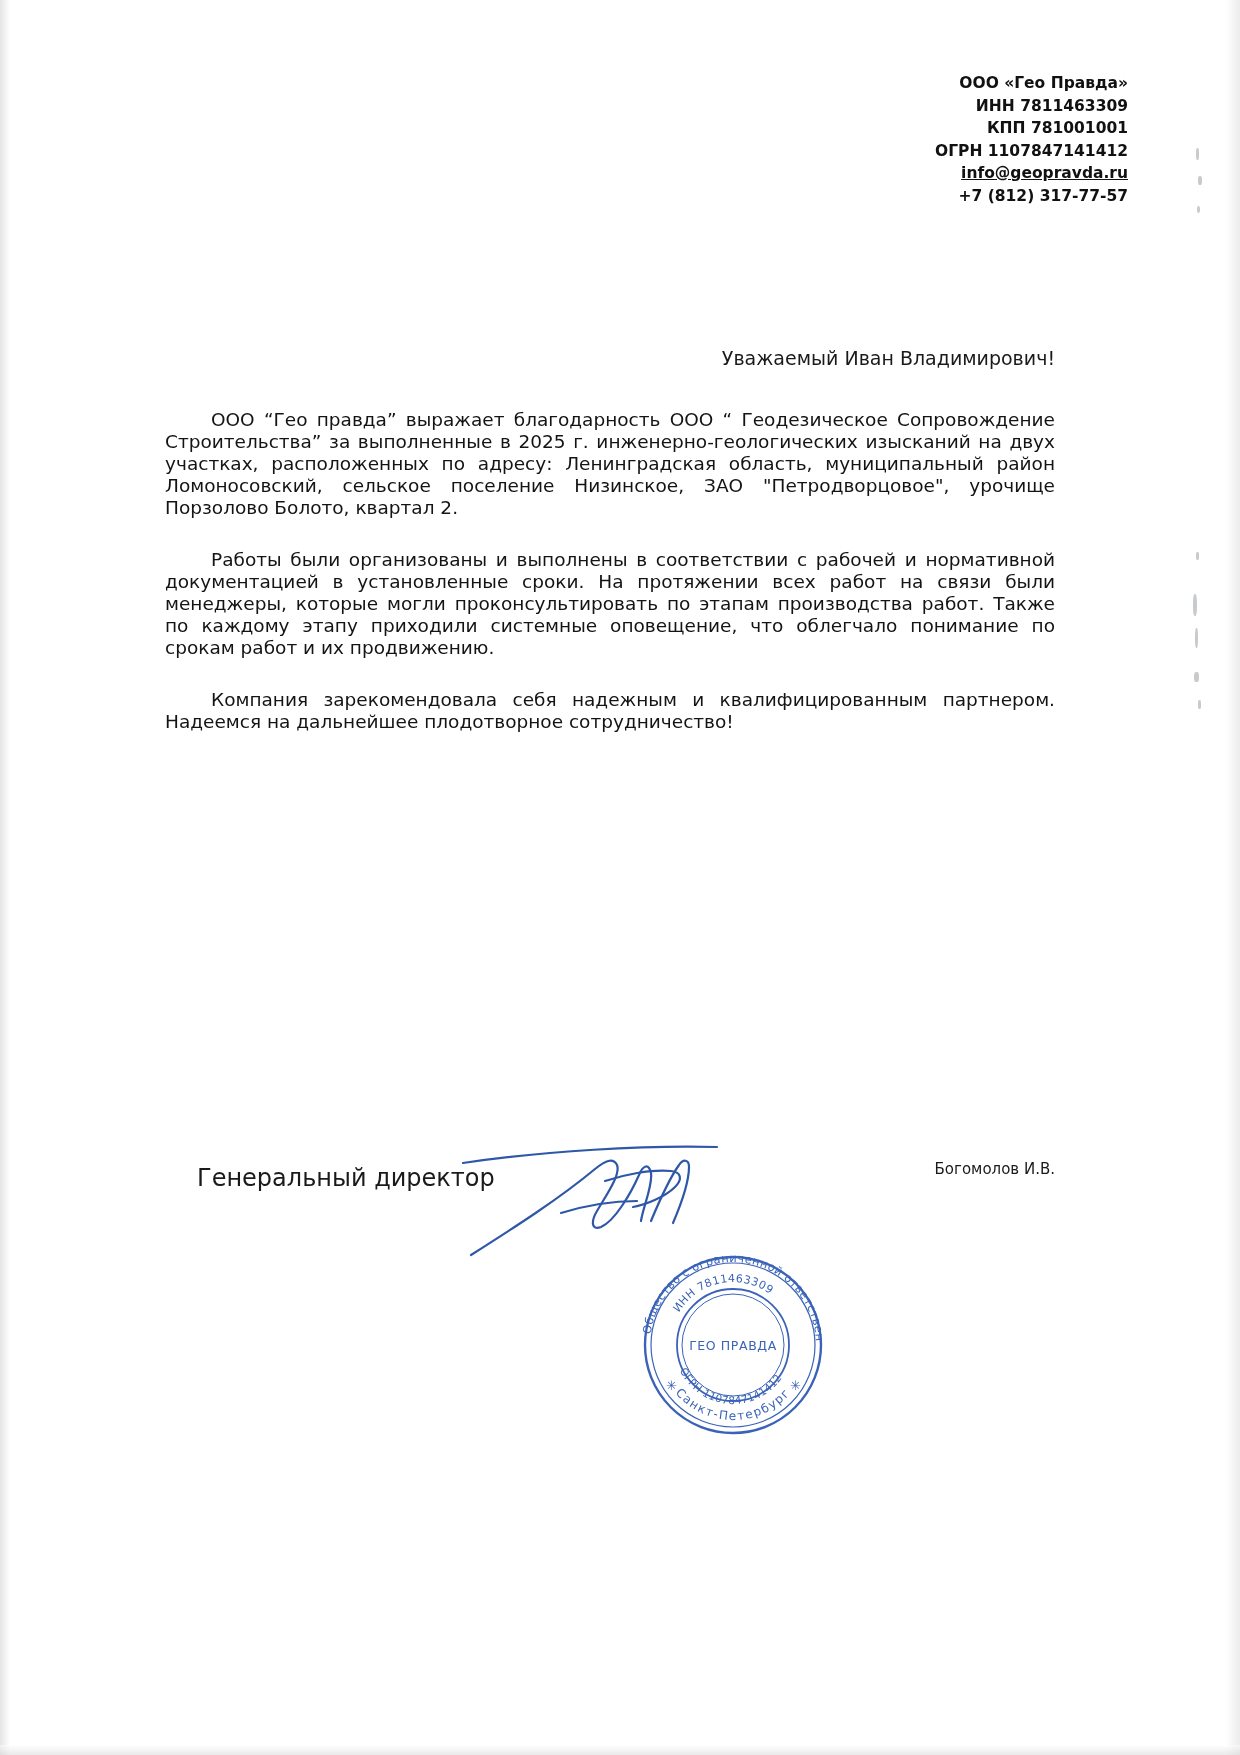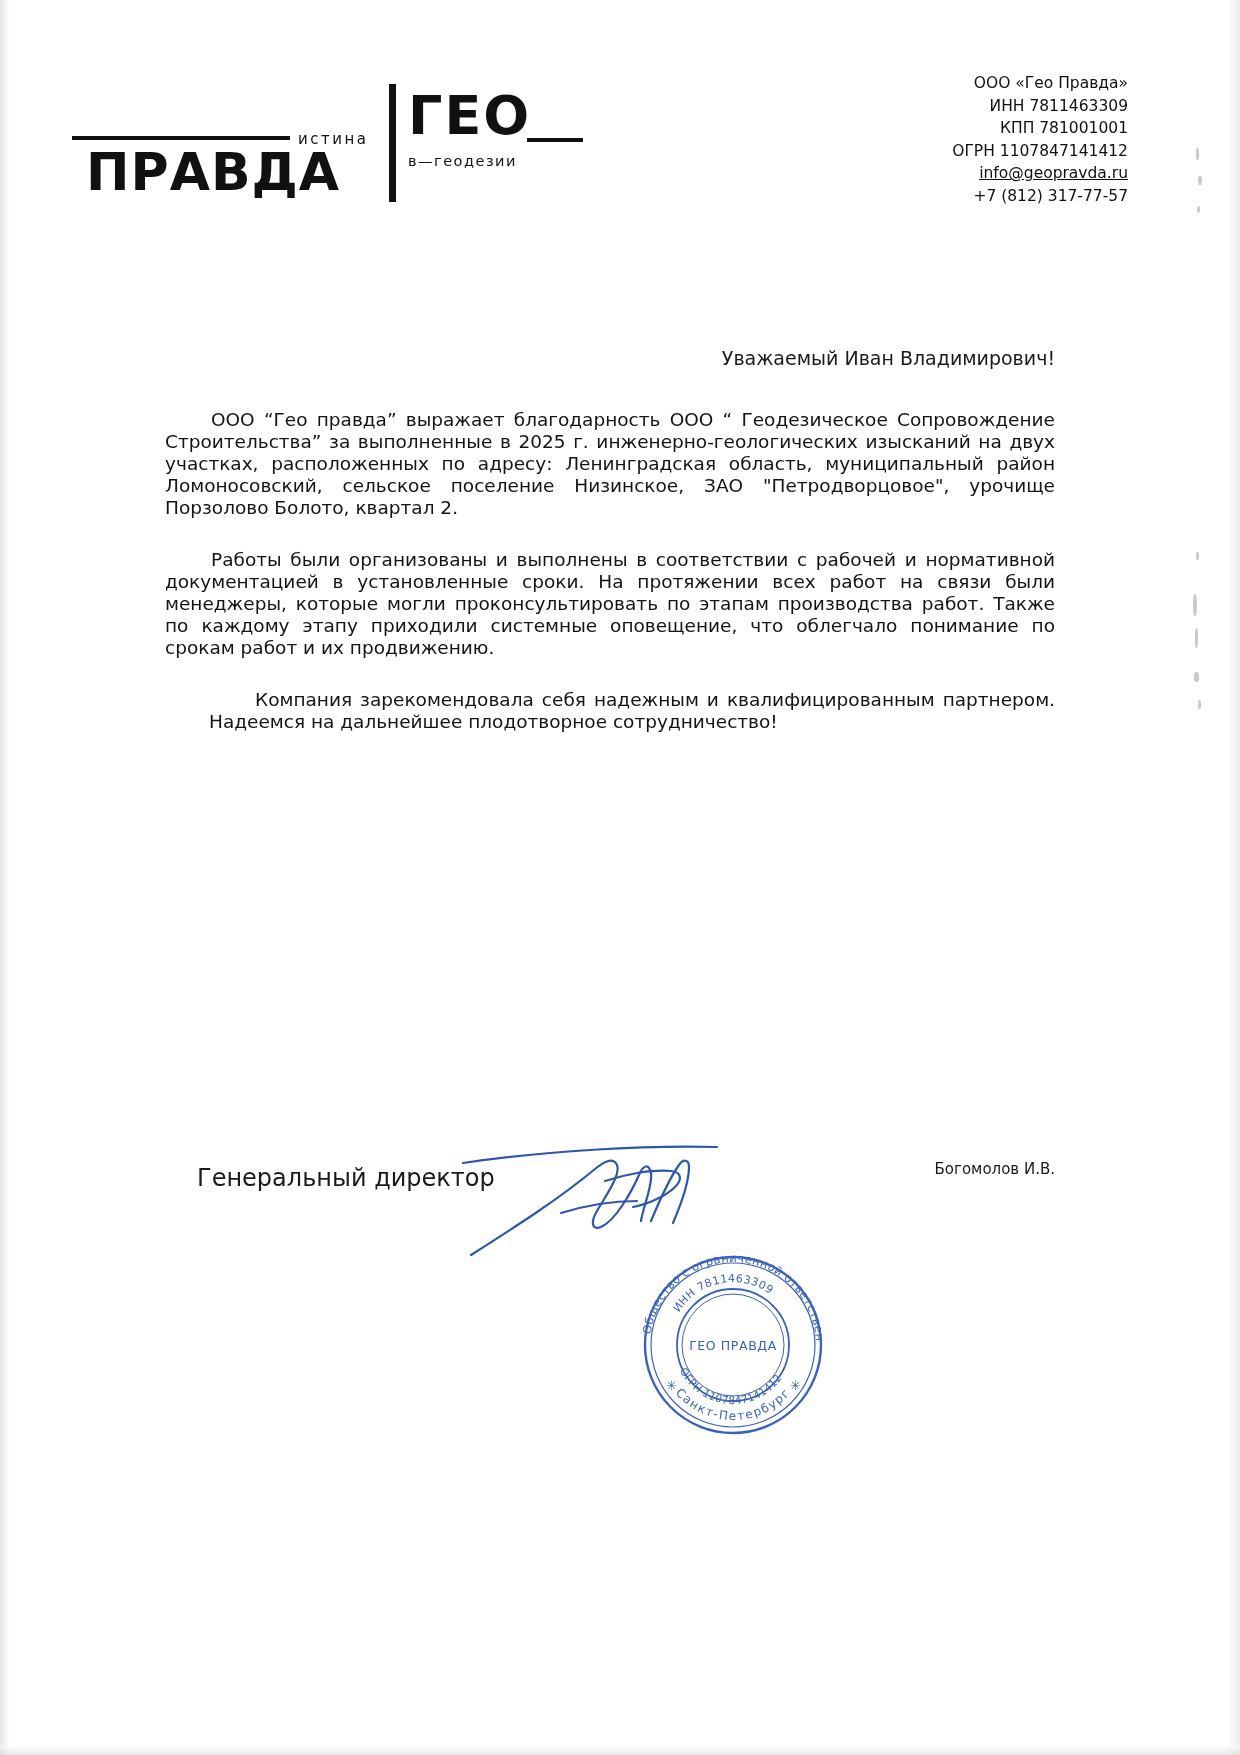--- a/index.html
+++ b/index.html
@@ -60,20 +60,21 @@
   .company-info {
     position: absolute;
     right: 112px;
     top: 72px;
     width: 330px;
     text-align: right;
     font-size: 15.5px;
     line-height: 22.5px;
     color: #111;
     font-family: "DejaVu Sans", sans-serif;
+    font-weight: bold;
   }
   .company-info .line { white-space: normal; }
   .company-info .email {
     text-decoration: underline;
     color: #111;
   }
 
   
   .letter {
     position: absolute;
@@ -89,21 +90,21 @@
     padding-left: 30px;
   }
   .para {
     text-align: justify;
     font-size: 18.5px;
     line-height: 22px;
     margin: 0 0 30px 0;
     text-indent: 46px;
     color: #141414;
   }
-  .para:last-child { margin-bottom: 0; margin-left: 44px; }
+  .para:last-child { margin-bottom: 0; }
 
   
   .sign-row {
     position: absolute;
     left: 165px;
     top: 1160px;
     width: 890px;
     height: 40px;
   }
   .sign-title {
@@ -156,38 +157,20 @@
   <div class="speckle" style="left:1198px; top:176px; width:4px; height:9px;"></div>
   <div class="speckle" style="left:1197px; top:206px; width:3px; height:7px;"></div>
   <div class="speckle" style="left:1196px; top:552px; width:3px; height:8px;"></div>
   <div class="speckle" style="left:1193px; top:594px; width:4px; height:22px;"></div>
   <div class="speckle" style="left:1195px; top:628px; width:3px; height:20px;"></div>
   <div class="speckle" style="left:1194px; top:672px; width:5px; height:10px;"></div>
   <div class="speckle" style="left:1198px; top:700px; width:3px; height:9px;"></div>
 
   <div class="header">
 
-    <div class="logo-block">
-      <svg class="logo-svg" width="560" height="130" viewBox="0 0 560 130" xmlns="http://www.w3.org/2000/svg">
-
-        <rect x="0" y="58" width="218" height="4" fill="#111111"></rect>
-
-        <text x="226" y="66" font-family="DejaVu Sans, sans-serif" font-size="15" letter-spacing="2.5" fill="#111111">истина</text>
-
-        <rect x="317" y="6" width="7" height="118" fill="#111111"></rect>
-
-        <text x="336" y="56" font-family="DejaVu Sans, sans-serif" font-size="54" font-weight="bold" letter-spacing="2" fill="#111111">ГЕО</text>
-
-        <text x="336" y="88" font-family="DejaVu Sans, sans-serif" font-size="14.5" letter-spacing="1.5" fill="#111111">в—геодезии</text>
-
-        <rect x="455" y="60" width="56" height="4" fill="#111111"></rect>
-
-        <text x="14" y="112" font-family="DejaVu Sans, sans-serif" font-size="52" font-weight="bold" letter-spacing="1" fill="#111111">ПРАВДА</text>
-      </svg>
-    </div>
 
     <div class="company-info">
       <div class="line">ООО «Гео Правда»</div>
       <div class="line">ИНН 7811463309</div>
       <div class="line">КПП 781001001</div>
       <div class="line">ОГРН 1107847141412</div>
       <div class="line email">info@geopravda.ru</div>
       <div class="line">+7 (812) 317-77-57</div>
     </div>
   </div>

